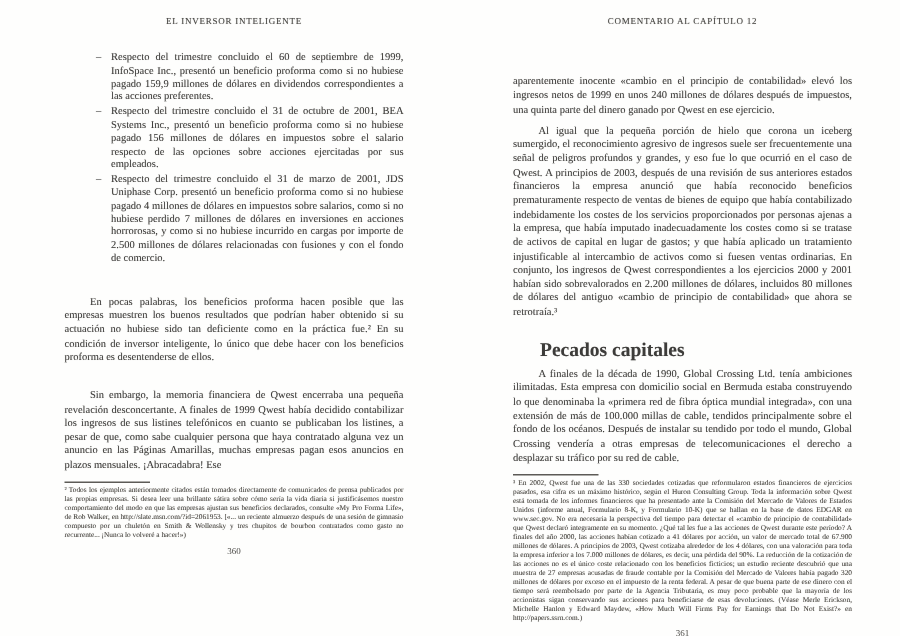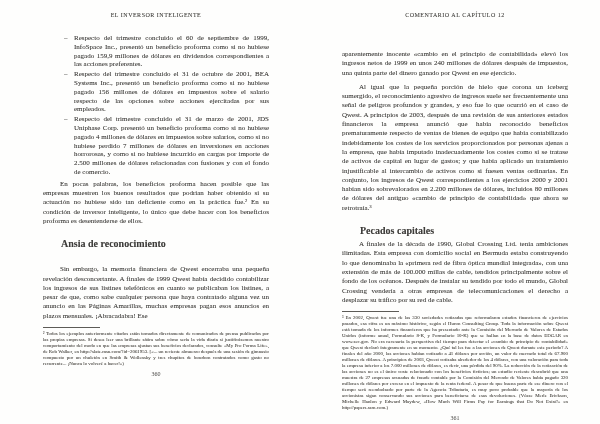--- a/index.html
+++ b/index.html
@@ -52,26 +52,26 @@
   }
   .bullet-body {
     flex: 1;
     text-align: justify;
   }
   .para {
     margin: 0;
     text-indent: 17px;
   }
   .para.no-indent { text-indent: 0; margin-top: 32px; }
-  .mt-6  { margin-top: 3px; }
+  .mt-6  { margin-top: 20px; }
   .mt-5  { margin-top: 5px; }
   .mt-3  { margin-top: 16px; }
   .section-heading {
     font-weight: bold;
-    font-size: 10px;
+    font-size: 13px;
     margin: 12px 0 4px 18px;
     text-shadow: 0 0 0.55px rgba(95,92,88,.4);
   }
   .footnote-rule {
     height: 1px;
     width: 57px;
     background: #5d5b57;
     margin: 6px 0 3px 0;
   }
   .footnote {
@@ -106,21 +106,20 @@
         <span class="bullet-body">Respecto del trimestre concluido el 31 de octubre de 2001, BEA Systems Inc., presentó un beneficio proforma como si no hubiese pagado 156 millones de dólares en impuestos sobre el salario respecto de las opciones sobre acciones ejercitadas por sus empleados.</span>
       </div>
       <div class="bullet-item">
         <span class="bullet-dash">–</span>
         <span class="bullet-body">Respecto del trimestre concluido el 31 de marzo de 2001, JDS Uniphase Corp. presentó un beneficio proforma como si no hubiese pagado 4 millones de dólares en impuestos sobre salarios, como si no hubiese perdido 7 millones de dólares en inversiones en acciones horrorosas, y como si no hubiese incurrido en cargas por importe de 2.500 millones de dólares relacionadas con fusiones y con el fondo de comercio.</span>
       </div>
     </div>
 
     <p class="body-text para mt-6">En pocas palabras, los beneficios proforma hacen posible que las empresas muestren los buenos resultados que podrían haber obtenido si su actuación no hubiese sido tan deficiente como en la práctica fue.² En su condición de inversor inteligente, lo único que debe hacer con los beneficios proforma es desentenderse de ellos.</p>
 
-    <div class="section-heading">Ansia de reconocimiento</div>
 
     <p class="body-text para mt-3">Sin embargo, la memoria financiera de Qwest encerraba una pequeña revelación desconcertante. A finales de 1999 Qwest había decidido contabilizar los ingresos de sus listines telefónicos en cuanto se publicaban los listines, a pesar de que, como sabe cualquier persona que haya contratado alguna vez un anuncio en las Páginas Amarillas, muchas empresas pagan esos anuncios en plazos mensuales. ¡Abracadabra! Ese</p>
 
     <div class="footnote-rule"></div>
     <div class="footnote">² Todos los ejemplos anteriormente citados están tomados directamente de comunicados de prensa publicados por las propias empresas. Si desea leer una brillante sátira sobre cómo sería la vida diaria si justificásemos nuestro comportamiento del modo en que las empresas ajustan sus beneficios declarados, consulte «My Pro Forma Life», de Rob Walker, en http://slate.msn.com/?id=2061953. [«... un reciente almuerzo después de una sesión de gimnasio compuesto por un chuletón en Smith &amp; Wollensky y tres chupitos de bourbon contratados como gasto no recurrente... ¡Nunca lo volveré a hacer!»)</div>
 
     <div class="page-number">360</div>
   </div>
 
   <div class="page page-right">

